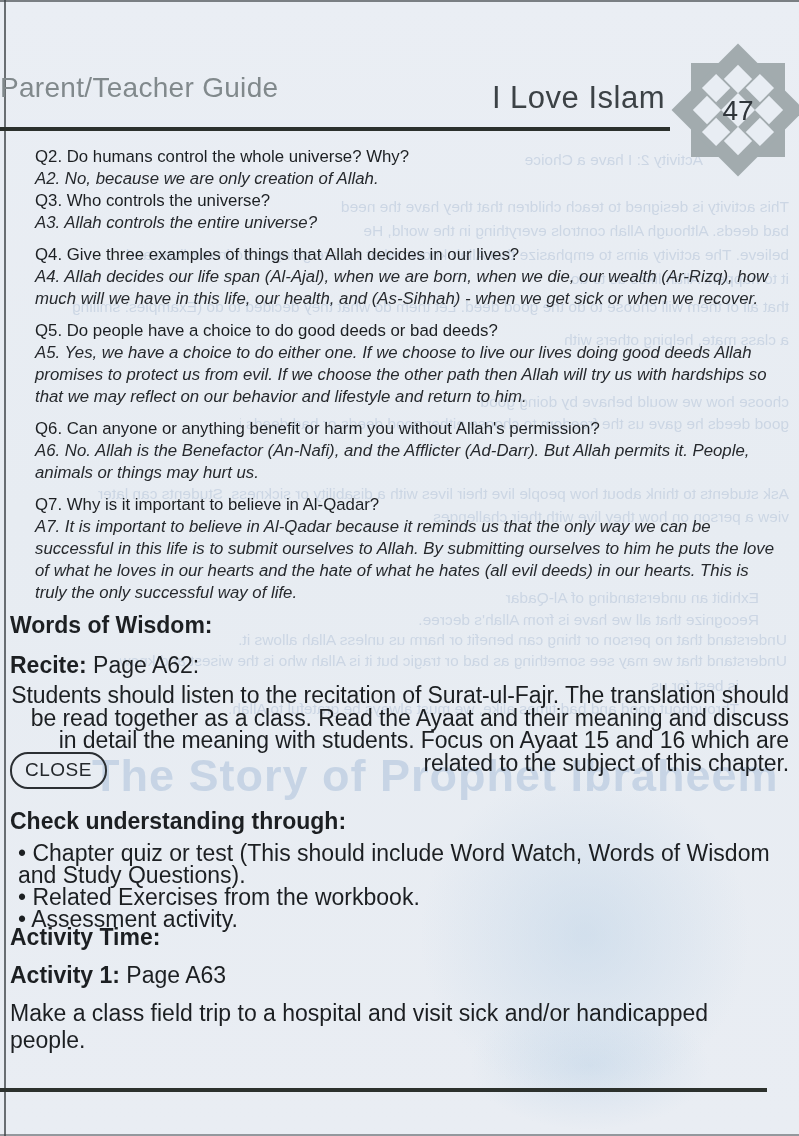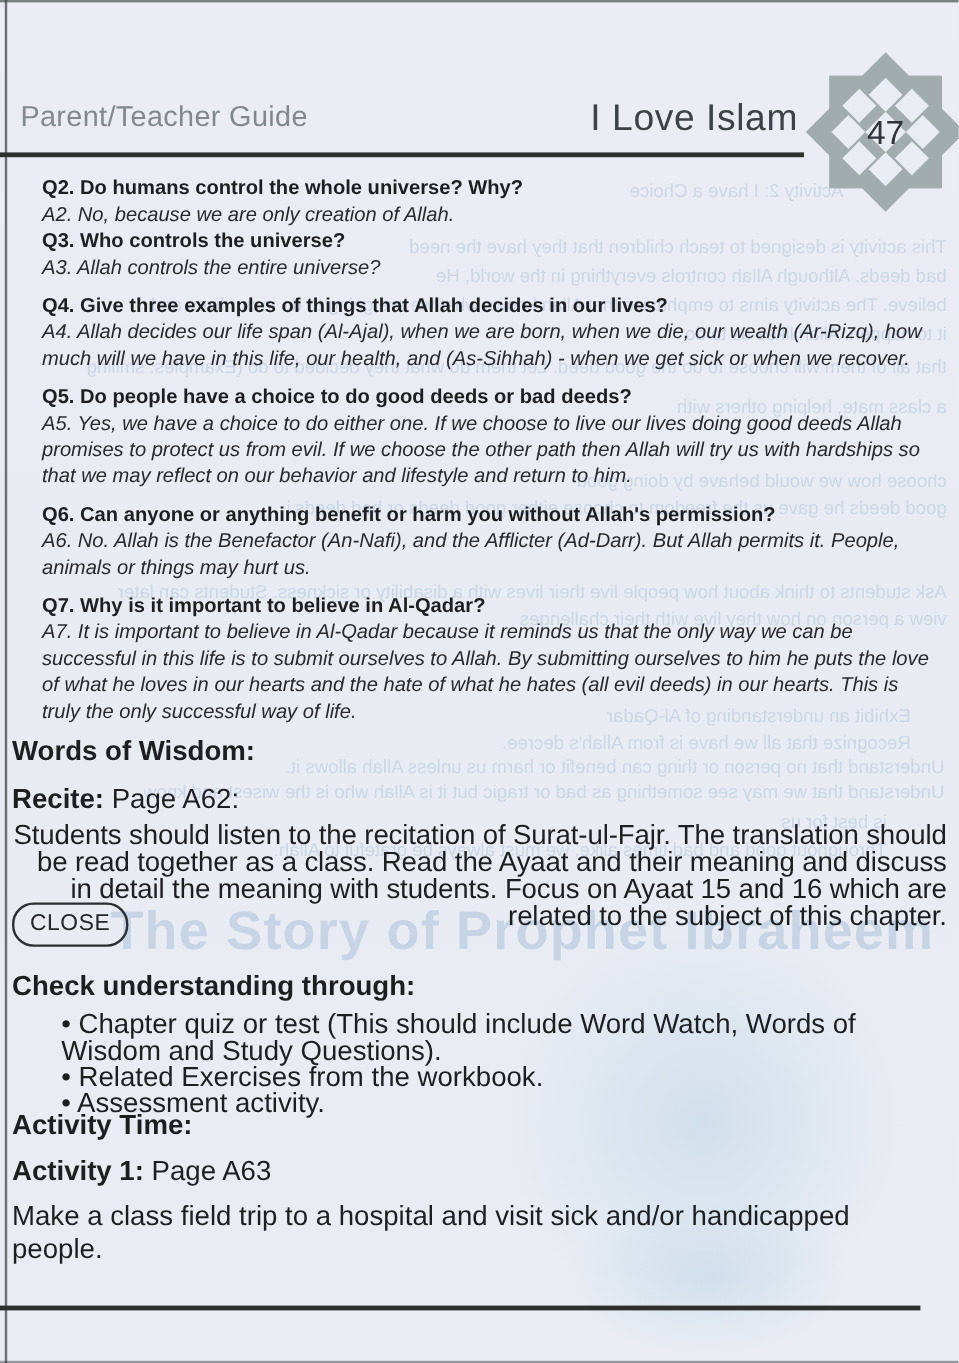--- a/index.html
+++ b/index.html
@@ -13,23 +13,22 @@
     background:linear-gradient(180deg,#eaeef4 0%, #e7ecf2 45%, #e9edf3 100%);
   }
   
   .edge { position:absolute; background:#3e4347; }
   .edge-top    { top:0; left:0; right:0; height:2px; opacity:.65; }
   .edge-left   { top:0; left:4px; bottom:0; width:2px; opacity:.75; }
   .edge-bottom { bottom:0; left:0; right:0; height:2px; opacity:.5; }
 
   
   .ht-left {
-    position:absolute; left:0; top:84px; font-size:24px; letter-spacing:.3px;
+    position:absolute; left:0; top:72px; font-size:28px; letter-spacing:.3px;
     color:var(--header-gray,#81898c);
-    margin-left:17px;
   }
   .ht-right {
     position:absolute; right:134px; top:80px; font-size:31px; letter-spacing:.5px;
     color:var(--title-gray,#3c4246);
   }
   .hrule, .brule { position:absolute; height:4px; background:var(--rule,#2c312d); }
   .hrule { top:127px; left:0; width:670px; }
   .brule { top:1088px; left:0; width:767px; }
   .star  { position:absolute; left:668px; top:40px; width:140px; height:140px; }
   .star .body   { fill:var(--star-gray,#a2abae); }
@@ -68,30 +67,30 @@
   .blob { position:absolute; border-radius:50%; }
   .blob1 { left:420px; top:770px; width:330px; height:330px;
     background:radial-gradient(closest-side, rgba(183,207,229,.45), rgba(183,207,229,0)); }
   .blob2 { left:470px; top:1000px; width:240px; height:130px;
     background:radial-gradient(closest-side, rgba(183,207,229,.4), rgba(183,207,229,0)); }
 
   
   .content { position:absolute; inset:0; z-index:2; }
   .qa { position:absolute; left:35px; top:146px; right:22px; font-size:16.8px; line-height:22px; }
   .qa-group { margin-bottom:10px; }
-  .q { font-weight:700; color:var(--body-text,#1c1f22); }
+  .q { font-weight:400; color:var(--body-text,#1c1f22); }
   .a { font-style:italic; color:#26292d; }
 
   .sect { position:absolute; left:10px; right:10px; font-size:23px; color:var(--body-text,#1c1f22); }
   .bold { font-weight:700; }
   .wisdom   { top:612px; }
   .recite   { top:652px; }
   .recitep  { top:684px; line-height:22.5px; letter-spacing:-0.1px;text-align:right; }
   .checkhd  { top:808px; }
-  .bullets  { top:842px; left:51px; line-height:22px; }
+  .bullets  { top:842px; left:18px; line-height:22px; }
   .bullets .bi::before { content:"• "; }
   .acttime  { top:924px; }
   .act1     { top:962px; }
   .trip     { top:1000px; }
 
   .close-btn {
     position:absolute; left:10px; top:752px; display:inline-block;
     padding:5px 13px 6px 13px; border:2.5px solid #2b2f33; border-radius:18px;
     font-size:19px; letter-spacing:.5px; color:#23272b; background:transparent;
     font-family:"Liberation Sans","DejaVu Sans",sans-serif;

